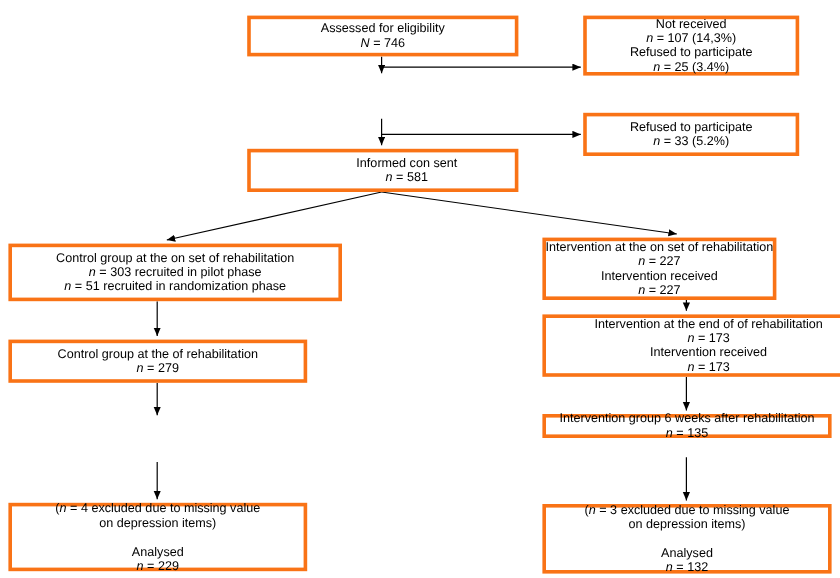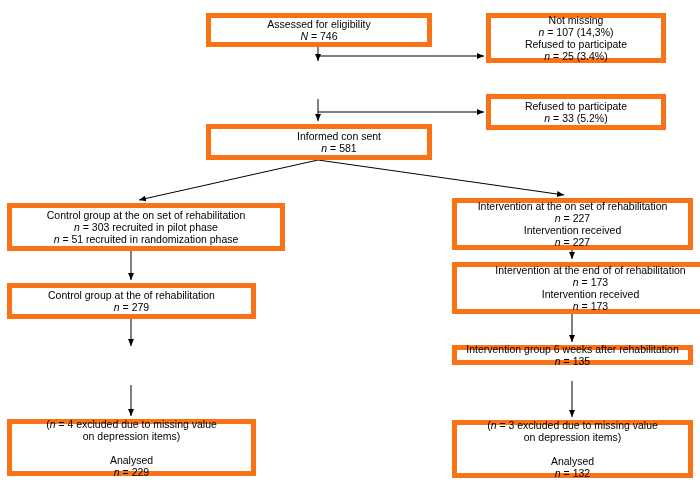--- a/index.html
+++ b/index.html
@@ -7,21 +7,21 @@
   #canvas {
     position: relative;
     width: 700px;
     height: 482px;
     background: #ffffff;
     overflow: hidden;
   }
   .box {
     position: absolute;
     box-sizing: border-box;
-    border: 5px solid #f97316;
+    border: 3px solid #f97316;
     background: #ffffff;
     display: flex;
     flex-direction: column;
     align-items: center;
     justify-content: center;
     text-align: center;
     font-size: 10.5px;
     line-height: 12px;
     color: #000000;
     padding: 1px 3px;
@@ -56,21 +56,21 @@
     <line x1="572" y1="250" x2="572" y2="259" stroke="#000" stroke-width="1" marker-end="url(#arrow)"></line>
     <line x1="572" y1="314" x2="572" y2="342" stroke="#000" stroke-width="1" marker-end="url(#arrow)"></line>
     <line x1="572" y1="381" x2="572" y2="417" stroke="#000" stroke-width="1" marker-end="url(#arrow)"></line>
   </svg>
 
   <div class="box" style="left:206px; top:13px;  width:226px; height:34px;">
       <div class="bline">Assessed for eligibility</div>
       <div class="bline"><i>N</i> = 746</div>
     </div>
   <div class="box" style="left:486px; top:13px;  width:180px; height:50px;">
-      <div class="bline">Not missing</div>
+      <div class="bline">Not received</div>
       <div class="bline"><i>n</i> = 107 (14,3%)</div>
       <div class="bline">Refused to participate</div>
       <div class="bline"><i>n</i> = 25 (3.4%)</div>
     </div>
   <div class="box" style="left:486px; top:94px;  width:180px; height:36px;">
       <div class="bline">Refused to participate</div>
       <div class="bline"><i>n</i> = 33 (5.2%)</div>
     </div>
   <div class="box" style="left:206px; top:124px; width:226px; height:36px;padding-left:43px;">
       <div class="bline">Informed con sent</div>
@@ -87,21 +87,21 @@
       <div class="bline"><i>n</i> = 279</div>
     </div>
   <div class="box" style="left:7px;   top:419px; width:249px; height:57px;">
       <div class="bline">(<i>n</i> = 4 excluded due to missing value</div>
       <div class="bline">on depression items)</div>
       <div class="bline">&nbsp;</div>
       <div class="bline">Analysed</div>
       <div class="bline"><i>n</i> = 229</div>
     </div>
 
-  <div class="box" style="left:452px; top:198px; width:241px; height:52px;">
+  <div class="box" style="left:452px; top:198px; width:195px; height:52px;">
       <div class="bline">Intervention at the on set of rehabilitation</div>
       <div class="bline"><i>n</i> = 227</div>
       <div class="bline">Intervention received</div>
       <div class="bline"><i>n</i> = 227</div>
     </div>
   <div class="box" style="left:452px; top:262px; width:277px; height:52px;">
       <div class="bline">Intervention at the end of of rehabilitation</div>
       <div class="bline"><i>n</i> = 173</div>
       <div class="bline">Intervention received</div>
       <div class="bline"><i>n</i> = 173</div>

